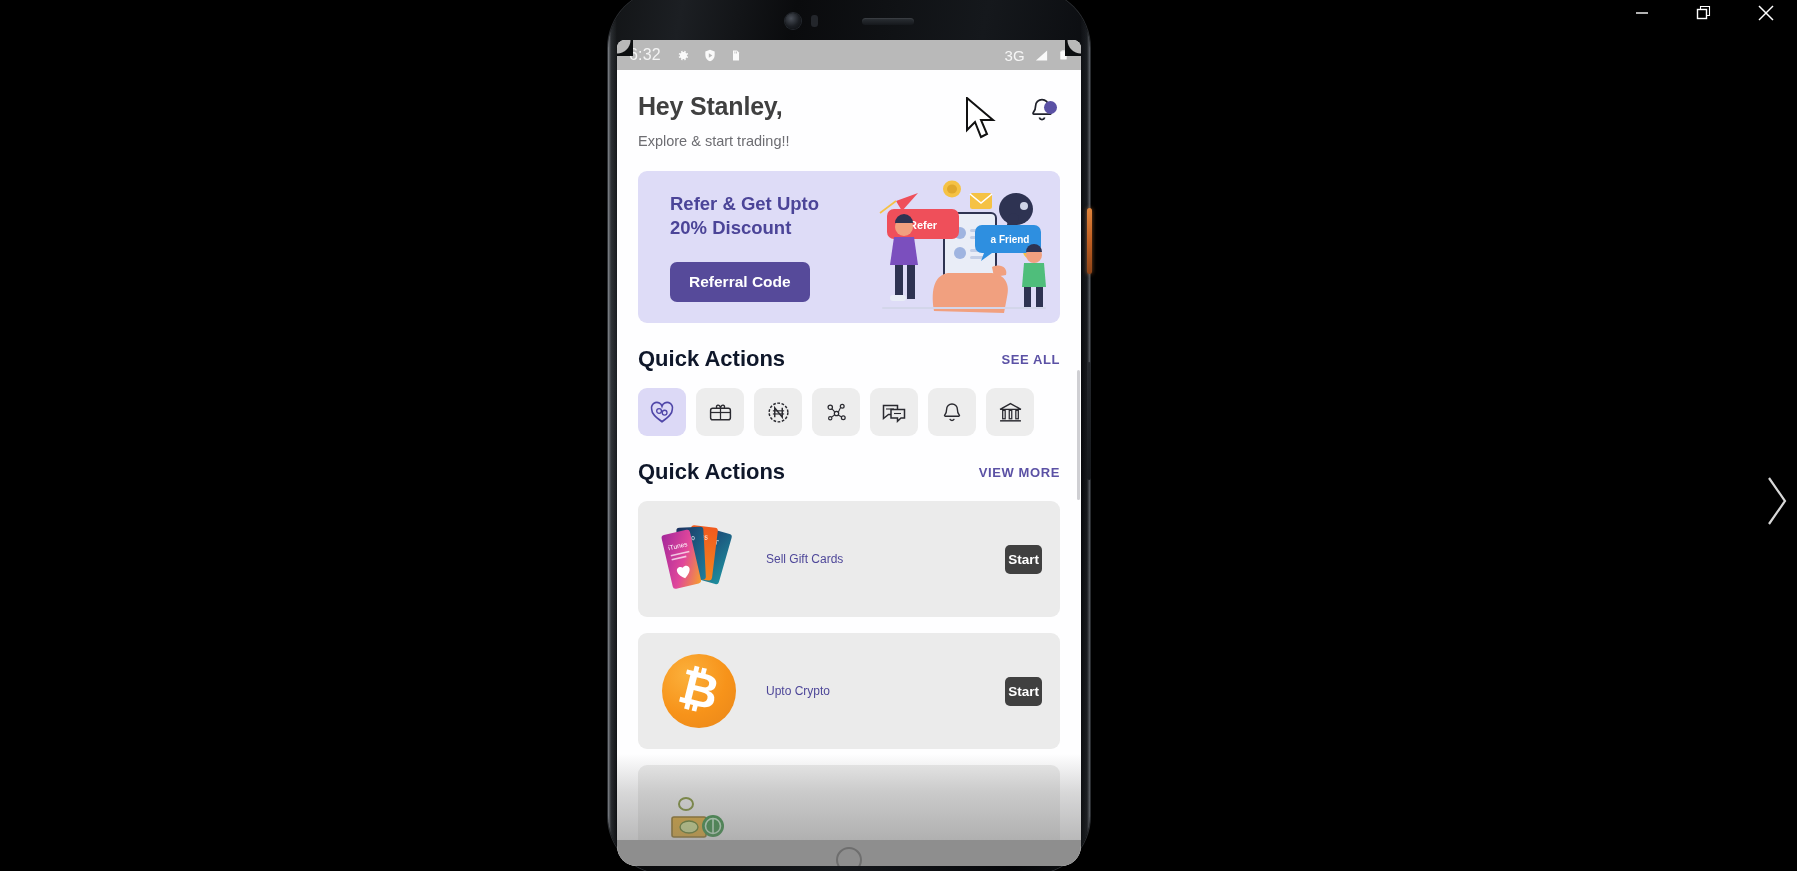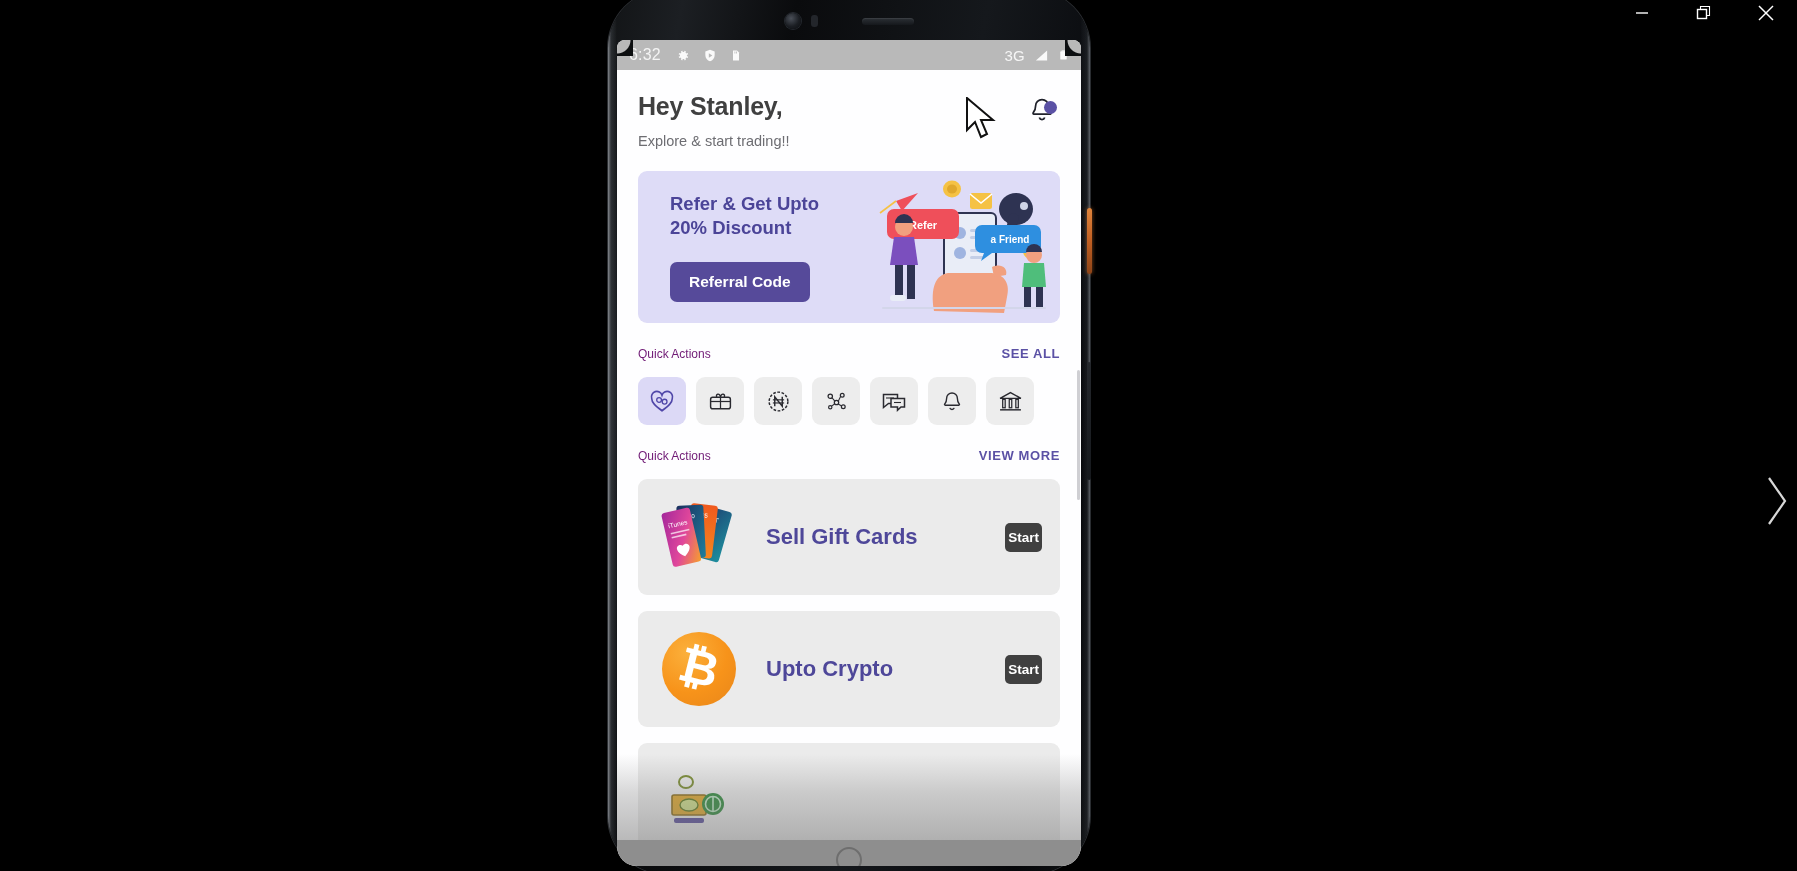--- a/index.html
+++ b/index.html
@@ -185,21 +185,21 @@
     border: none;
     cursor: pointer;
   }
   #referral-art { position: absolute; right: 6px; top: 8px; width: 180px; height: 136px; }
 
   
   .section-head {
     display: flex; align-items: center; justify-content: space-between;
     margin-top: 23px;
   }
-  .section-title { font-size: 12px; font-weight: normal; color: #701a75; }
+  .section-title { font-size: 22px; font-weight: bold; color: #0f172a; }
   .section-link {
     font-size: 13px; font-weight: bold; color: #5b51a5;
     letter-spacing: 0.6px; cursor: pointer;
   }
 
   
   #qa-strip {
     display: flex; gap: 10px; margin-top: 16px;
     overflow: hidden;
   }
@@ -221,21 +221,21 @@
     height: 116px;
     border-radius: 9px;
     background: #ebebeb;
     display: flex; align-items: center;
     padding: 0 18px;
     cursor: pointer;
   }
   .svc-art { width: 86px; flex: 0 0 86px; display: flex; align-items: center; justify-content: center; }
   .svc-label {
     flex: 1;
-    font-size: 22px; font-weight: bold; color: #4e4799;
+    font-size: 12px; font-weight: normal; color: #4e4799;
     padding-left: 24px;
   }
   .svc-start {
     background: #404040; color: #fff;
     font-size: 13.5px; font-weight: bold;
     border: none; border-radius: 5px;
     padding: 7px 3px;
     cursor: pointer;
   }
   #svc-card-3 { margin-top: 16px; height: 116px; }

